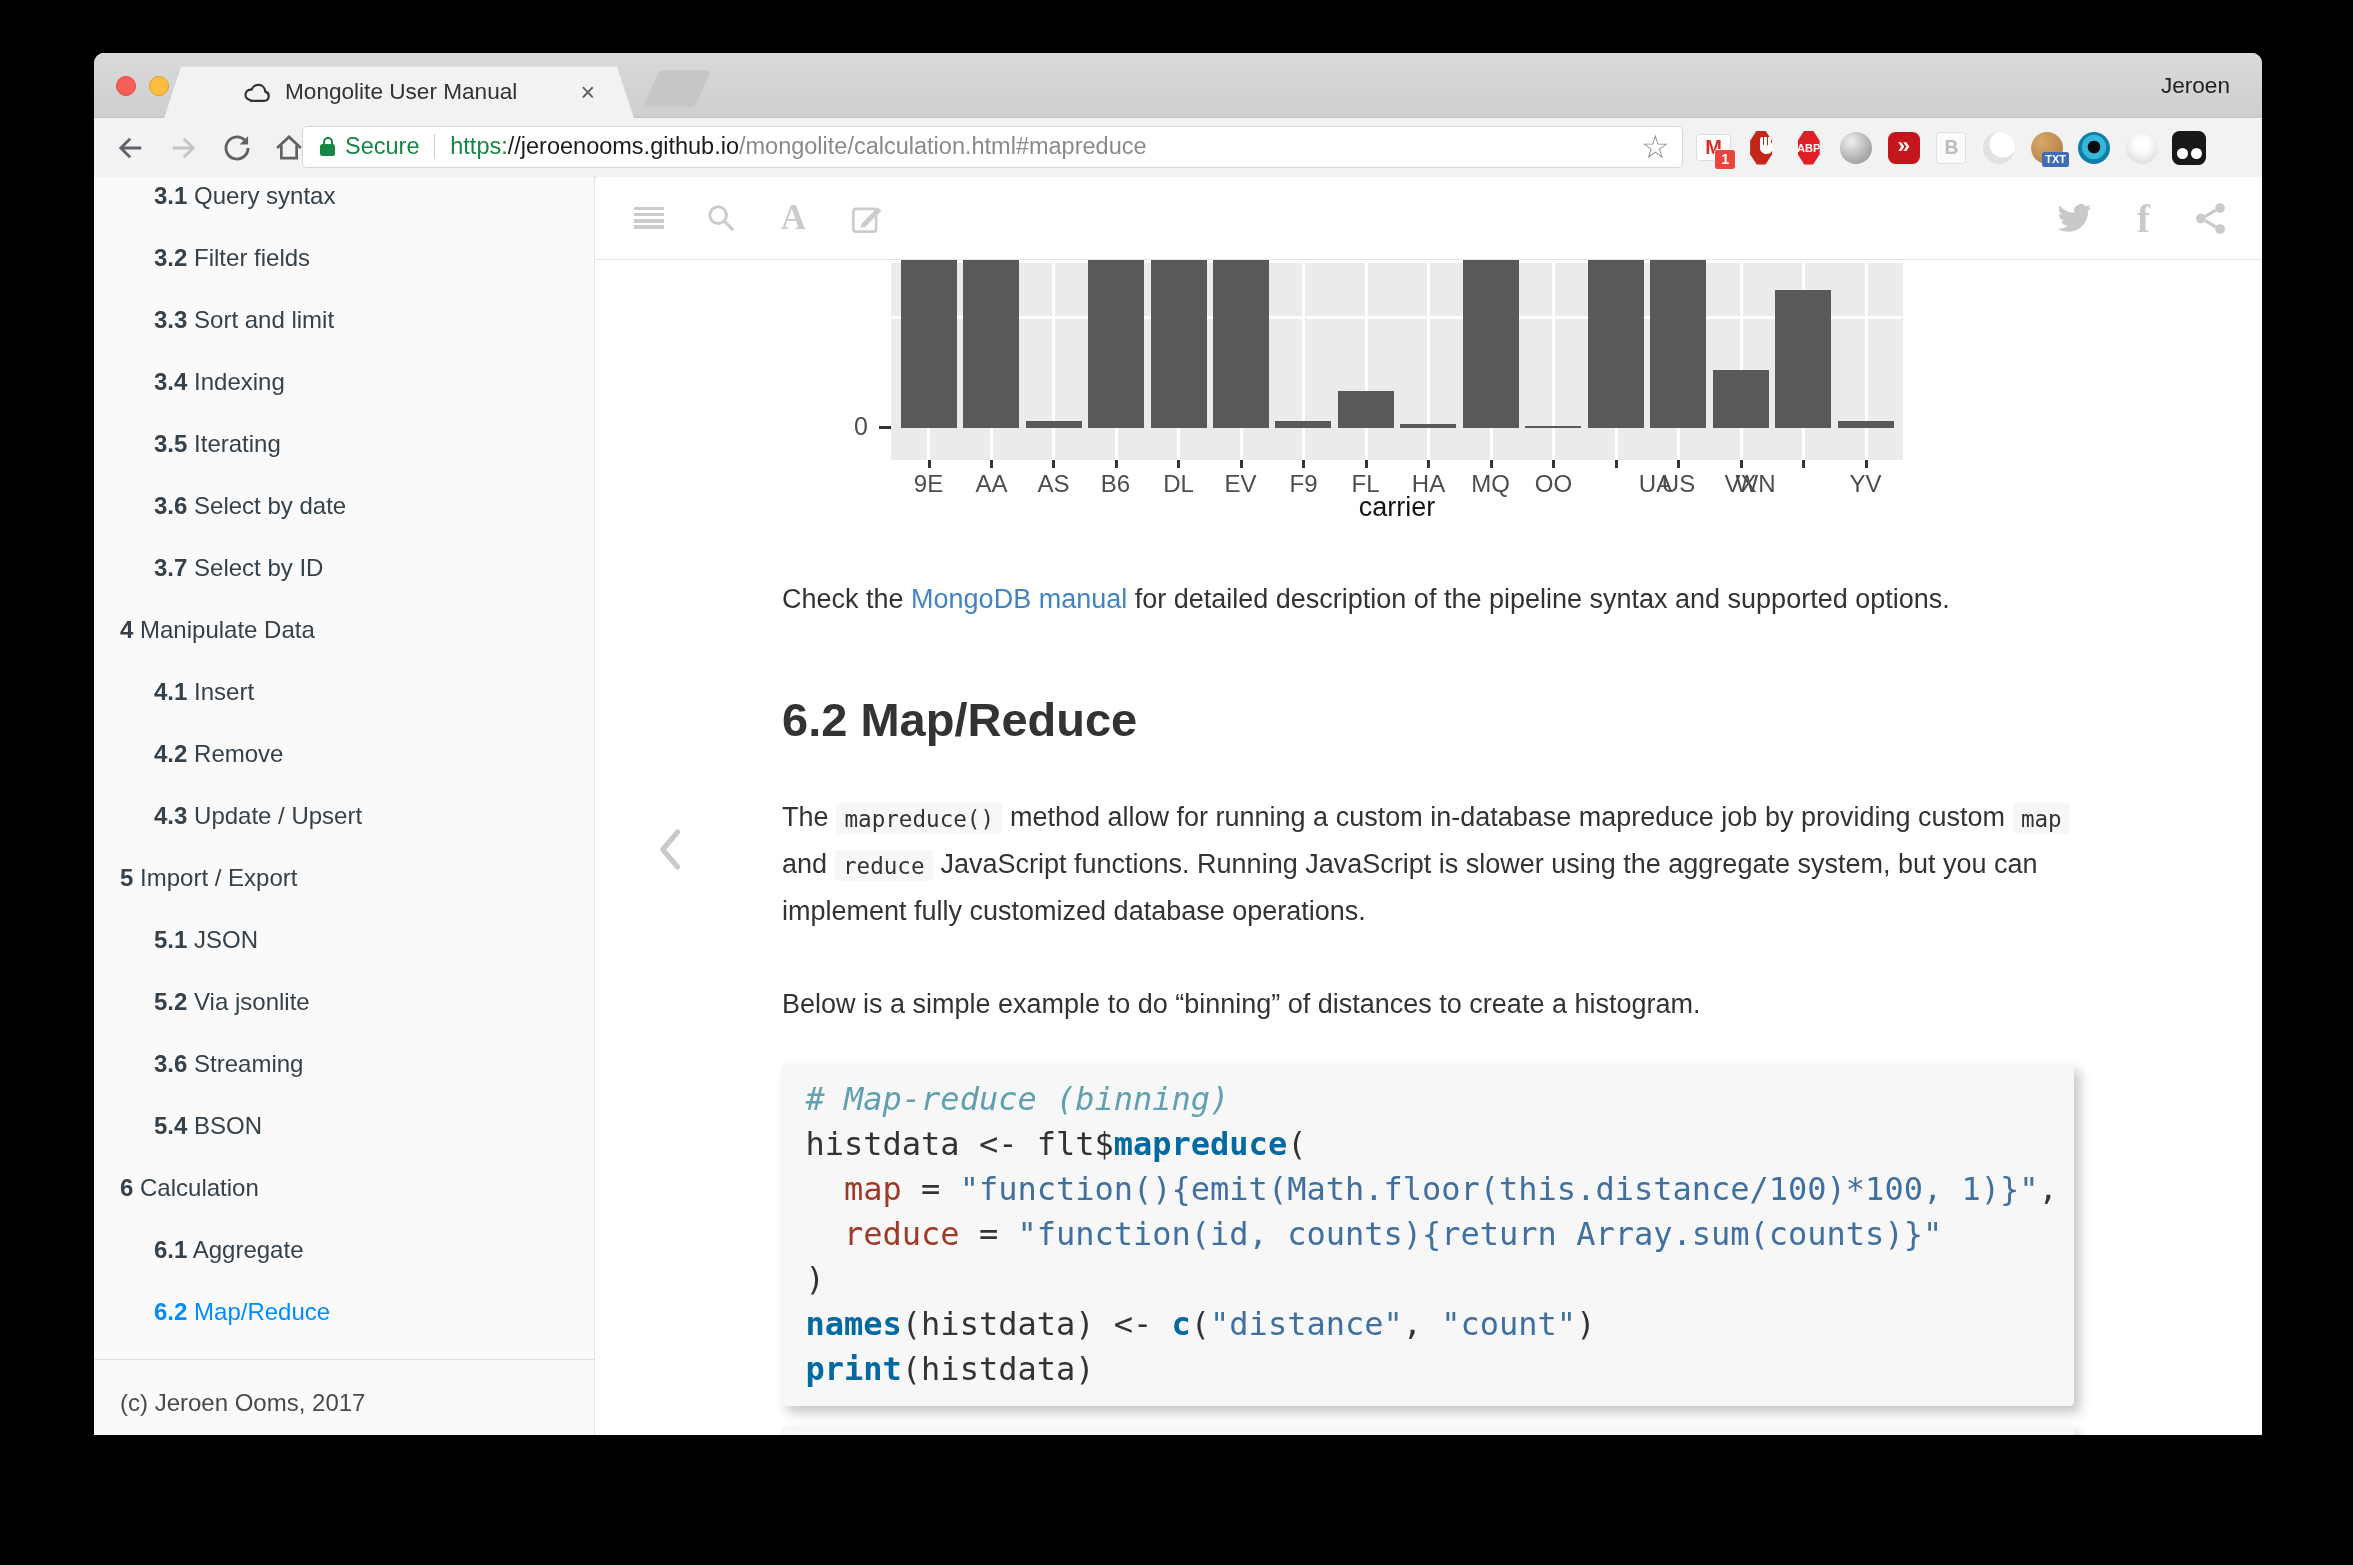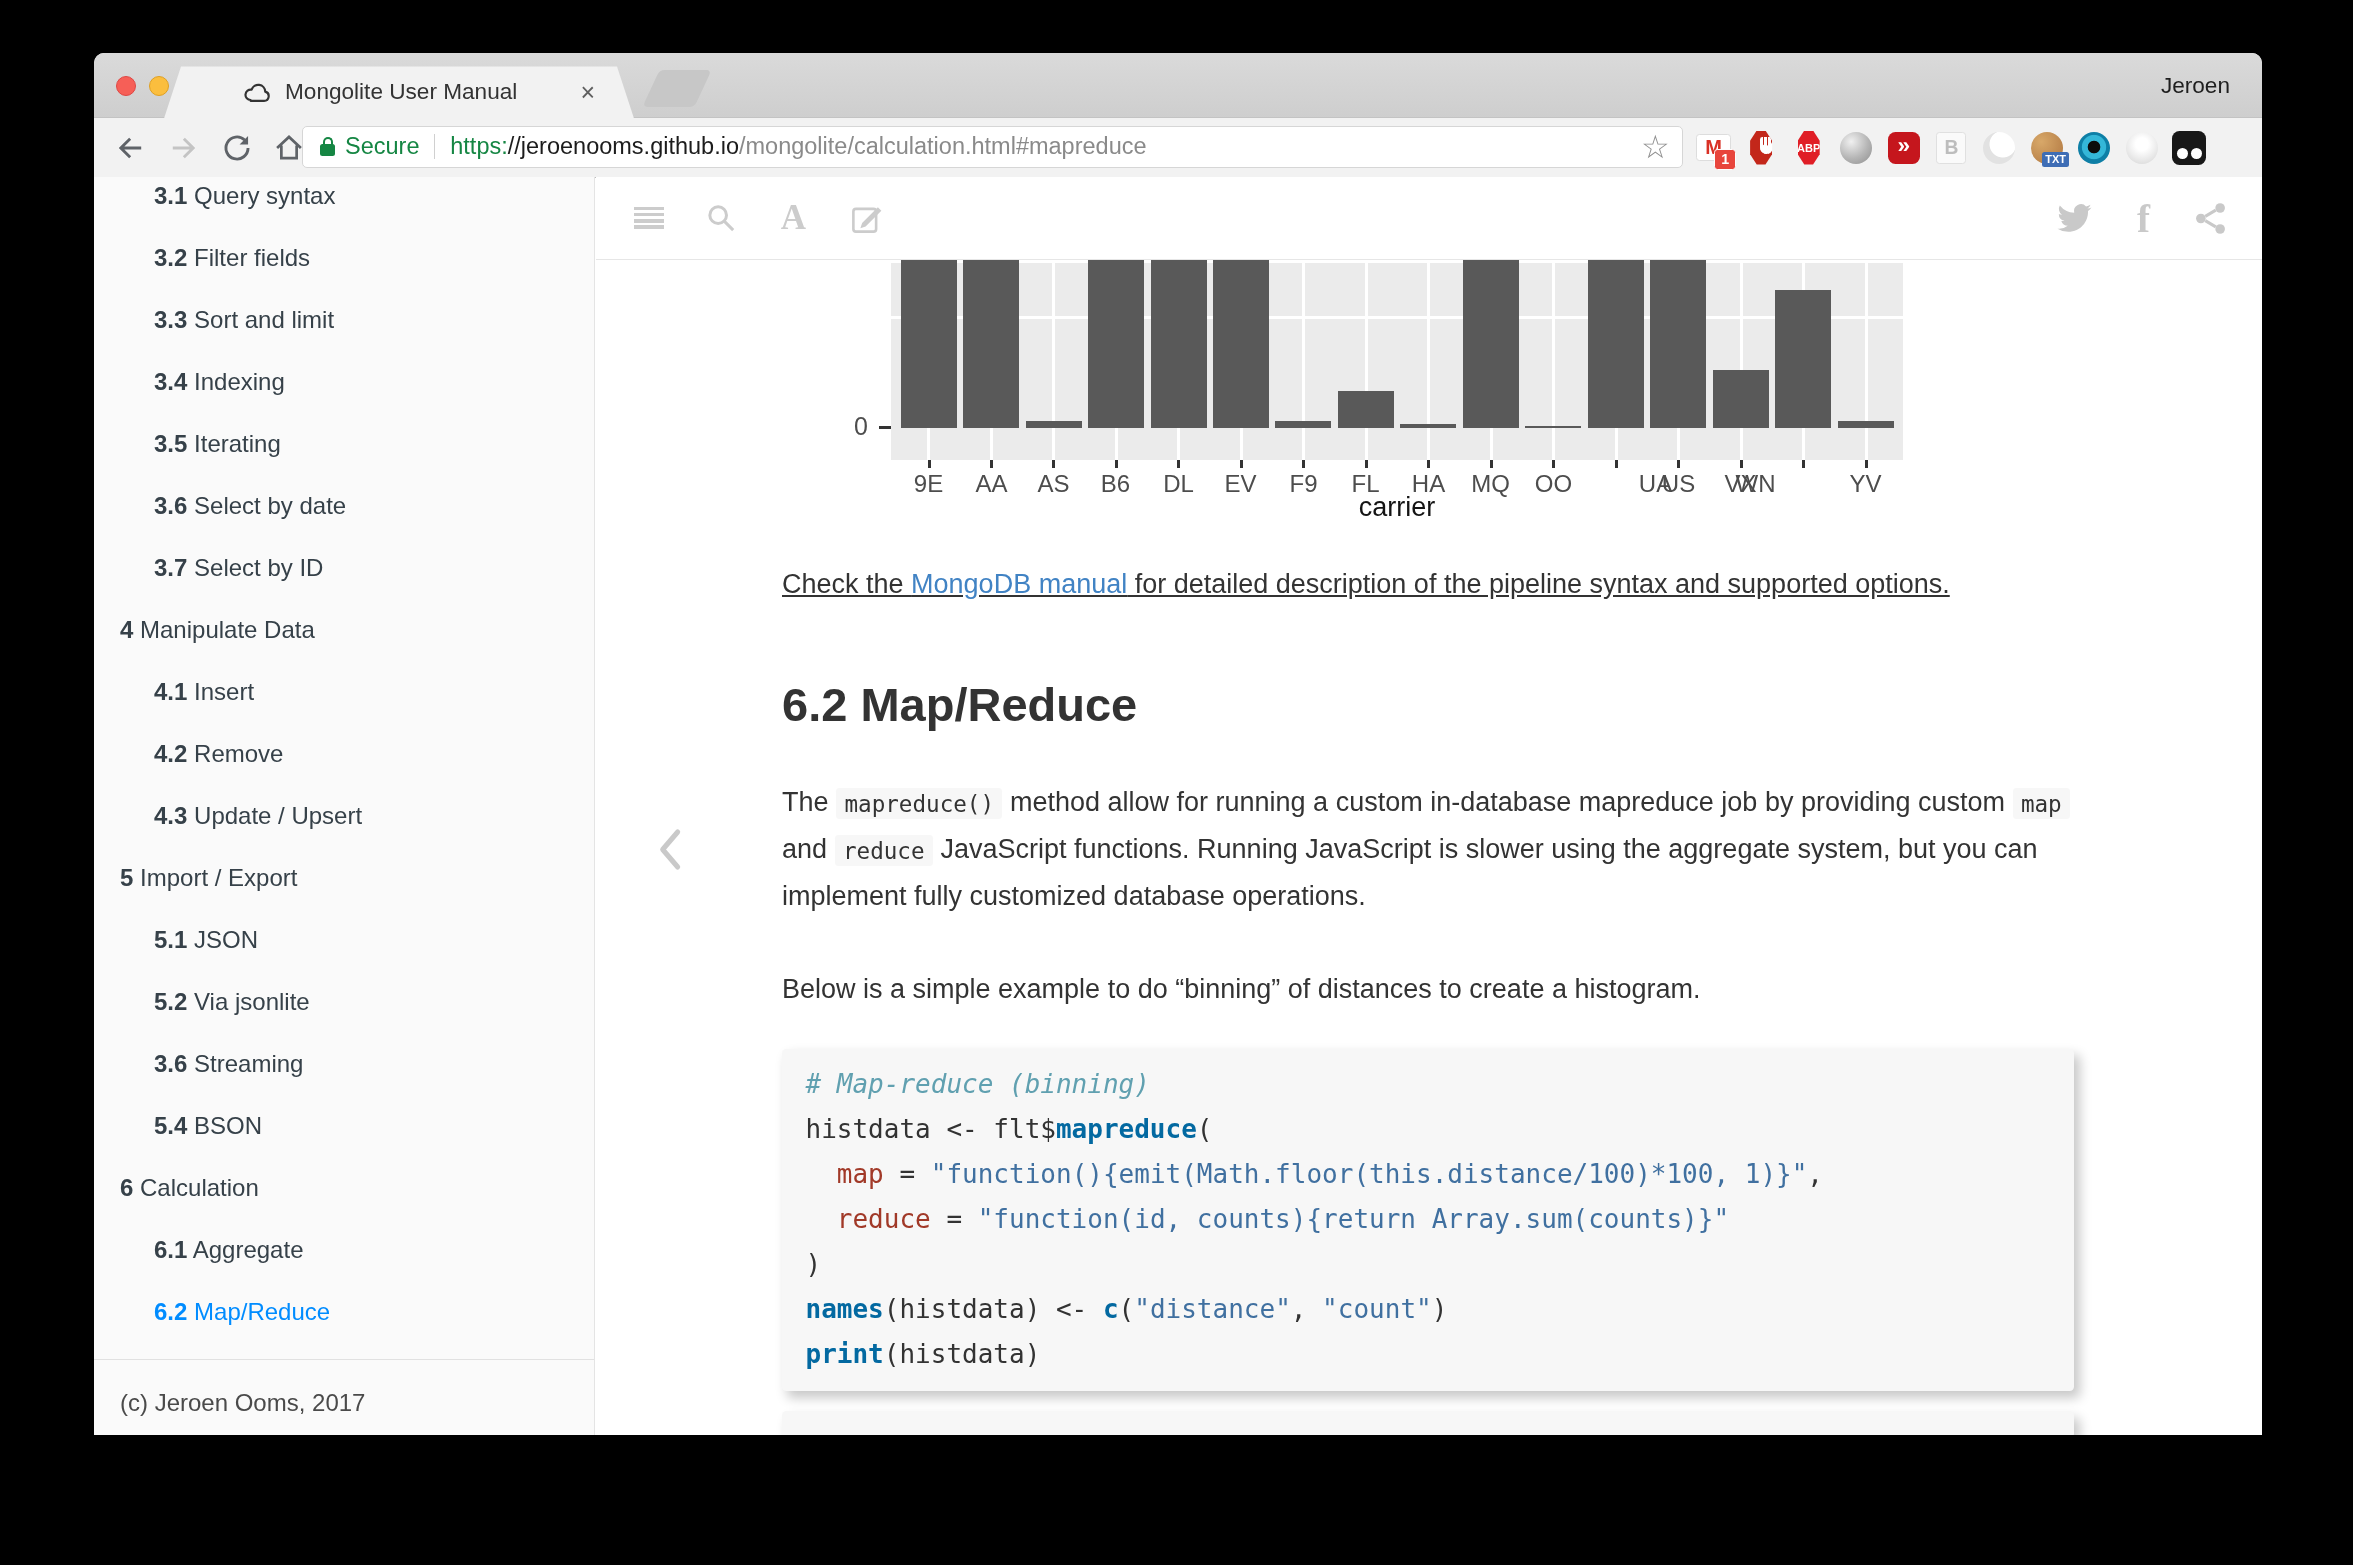--- a/index.html
+++ b/index.html
@@ -96,29 +96,29 @@
   .vl{position:absolute;top:0;bottom:0;width:2.5px;background:#fff;}
   .bar{position:absolute;bottom:32px;width:56px;background:#595959;}
   .ztick{position:absolute;left:97px;top:166px;width:11.7px;height:3.4px;background:#333;}
   .zlabel{position:absolute;left:47px;top:152px;width:39px;text-align:right;font-size:25px;color:#4d4d4d;}
   .xtick{position:absolute;top:200px;width:2.5px;height:8.4px;background:#333;}
   .xlab{position:absolute;top:210px;width:75px;text-align:center;font-size:24px;color:#4d4d4d;}
   .xtitle{position:absolute;left:109px;top:232px;width:1012px;text-align:center;font-size:27px;color:#141414;}
 
   
   .para{font-size:27px;line-height:46px;color:#333;margin:0;}
-  .p-check{margin-top:39px;text-decoration:underline;}
+  .p-check{margin-top:54px;}
   .p-map{margin-top:47px;}
   .p-bin{margin-top:47px;}
   a.link{color:#4183c4;text-decoration:none;cursor:pointer;}
   h2.heading{font-size:47px;color:#333;margin:70px 0 0;font-weight:bold;}
   code.inline{font-family:"DejaVu Sans Mono",monospace;font-size:22.6px;background:#f7f7f7;
               padding:2.5px 8.4px;border-radius:3.4px;color:#333;}
   pre.codeblock{margin:37px 0 0;background:#f7f7f7;border-radius:4.2px;padding:13.4px 23.5px;
-                font-family:"DejaVu Sans Mono",monospace;font-size:26px;line-height:45px;color:#333;
+                font-family:"DejaVu Sans Mono",monospace;font-size:32px;line-height:45px;color:#333;
                 box-shadow:5.9px 6.7px 11.7px rgba(0,0,0,.22);white-space:pre;}
   pre.output{margin-top:20px;}
   pre .tok-com{color:#60a0b0;font-style:italic;}
   pre .tok-fun{color:#0369a1;font-weight:bold;}
   pre .tok-arg{color:#a13928;}
   pre .tok-str{color:#4070a0;}
   pre .tok-pln{color:#333;}
 </style>
 </head>
 <body>

